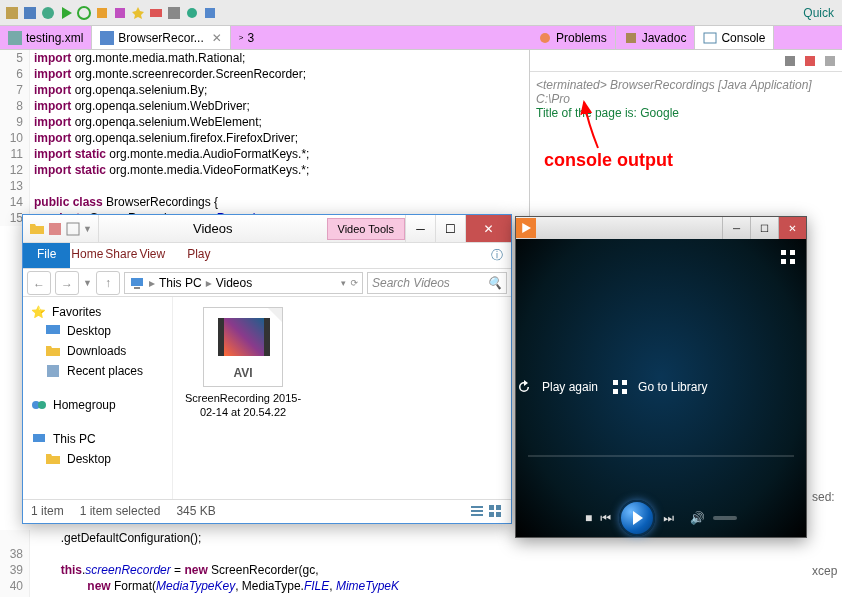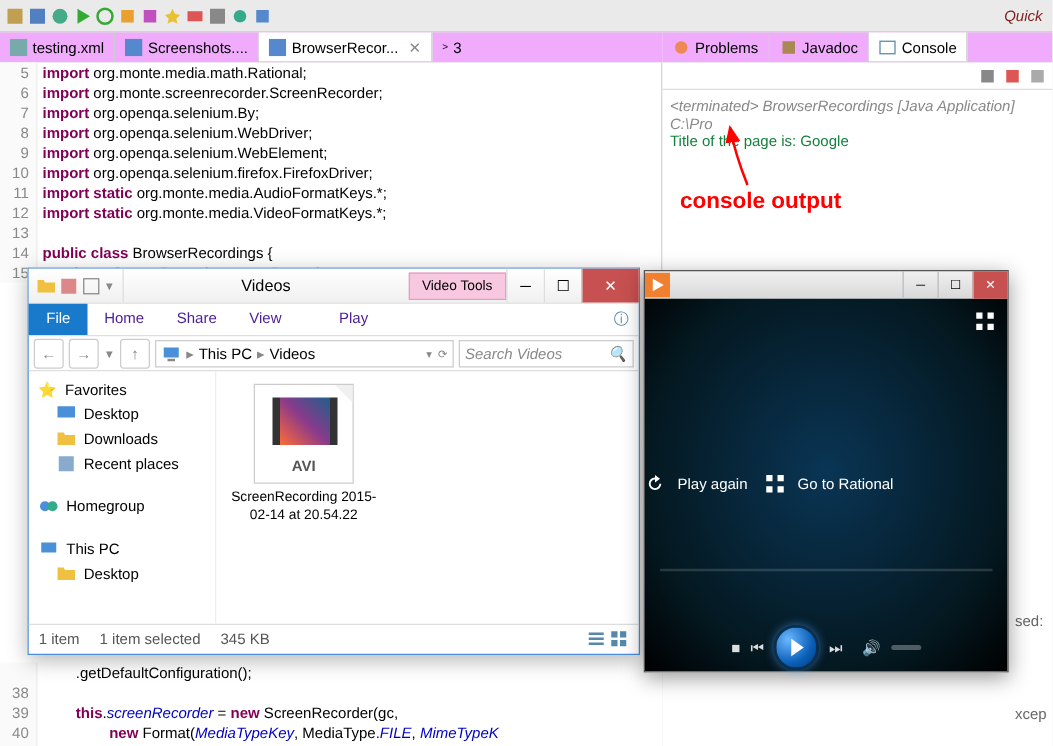--- a/index.html
+++ b/index.html
@@ -1,20 +1,20 @@
 <!DOCTYPE html>
 <html><head>
 <meta charset="utf-8">
 <style>
 * { margin: 0; padding: 0; box-sizing: border-box; font-family: "Segoe UI", Tahoma, sans-serif; font-size: 12px; }
 body { background: #f0f0f0; width: 842px; height: 597px; overflow: hidden; position: relative; }
 
 .toolbar { height: 26px; background: #eaeaea; border-bottom: 1px solid #ccc; display: flex; align-items: center; padding: 0 4px; gap: 2px; }
 .toolbar .tb-icon { width: 16px; height: 16px; display: inline-block; }
-.toolbar-right { margin-left: auto; padding-right: 4px; color: #7f1d1d; font-style: italic; }
+.toolbar-right { margin-left: auto; padding-right: 4px; color: #0f766e; }
 
 .editor-tabs { height: 24px; background: #f0abfc; display: flex; border-bottom: 1px solid #ccc; }
 .editor-tabs.left { width: 530px; }
 .editor-tabs.right { flex: 1; }
 .tab { display: flex; align-items: center; padding: 0 8px; border-right: 1px solid #ccc; gap: 4px; cursor: pointer; }
 .tab.active { background: #fff; }
 .tab .x { color: #888; margin-left: 4px; }
 .tab-icon { width: 14px; height: 14px; }
 
 .main-area { display: flex; height: calc(100% - 50px); }
@@ -37,21 +37,21 @@
 .explorer { position: absolute; left: 22px; top: 214px; width: 490px; height: 310px; background: #fff; border: 1px solid #4a90d9; box-shadow: 0 4px 16px rgba(0,0,0,0.3); }
 .exp-titlebar { height: 28px; display: flex; align-items: center; background: linear-gradient(#fff,#f0f0f0); border-bottom: 1px solid #ddd; }
 .exp-qat { display: flex; gap: 2px; padding: 0 6px; border-right: 1px solid #ddd; height: 100%; align-items: center; }
 .exp-title { flex: 1; text-align: center; font-size: 13px; }
 .video-tools { background: #f8c8e0; padding: 4px 10px; border: 1px solid #e0a0c0; font-size: 11px; }
 .win-btns { display: flex; height: 100%; }
 .win-btn { width: 30px; display: flex; align-items: center; justify-content: center; border-left: 1px solid #ddd; }
 .win-btn.close { background: #c75050; color: #fff; width: 46px; }
 .exp-ribbon { height: 26px; display: flex; border-bottom: 1px solid #ddd; }
 .ribbon-file { background: #1979ca; color: #fff; padding: 4px 14px; }
-.ribbon-tab { padding: 4px 13px; color: #4c1d95; }
+.ribbon-tab { padding: 4px 1px; color: #7f1d1d; }
 .exp-addr { height: 28px; display: flex; align-items: center; padding: 2px 4px; gap: 4px; border-bottom: 1px solid #ddd; }
 .nav-btn { width: 24px; height: 24px; border: 1px solid #ccc; border-radius: 3px; display: flex; align-items: center; justify-content: center; color: #888; }
 .addr-bar { flex: 1; border: 1px solid #ccc; height: 22px; display: flex; align-items: center; padding: 0 4px; gap: 4px; font-size: 12px; }
 .addr-bar .crumb { display: flex; align-items: center; gap: 2px; }
 .search-box { width: 140px; border: 1px solid #ccc; height: 22px; padding: 0 4px; color: #888; font-style: italic; display: flex; align-items: center; gap: 4px; }
 .exp-body { display: flex; height: calc(100% - 106px); }
 .exp-nav { width: 150px; border-right: 1px solid #eee; padding: 6px 4px; overflow: hidden; }
 .nav-item { display: flex; align-items: center; gap: 6px; padding: 2px 4px; }
 .nav-item.indent { padding-left: 18px; }
 .exp-content { flex: 1; padding: 10px; position: relative; }
@@ -133,26 +133,20 @@
 </div>
 
 <div style="display:flex">
   <div class="editor-tabs left">
     <div class="tab">
       <svg class="tab-icon" viewBox="0 0 14 14">
           <rect width="14" height="14" fill="#7aa"></rect>
         </svg>
       <span>testing.xml</span>
     </div>
-    <div class="tab">
-      <svg class="tab-icon" viewBox="0 0 14 14">
-          <rect width="14" height="14" fill="#58c"></rect>
-        </svg>
-      <span>Screenshots....</span>
-    </div>
     <div class="tab active">
       <svg class="tab-icon" viewBox="0 0 14 14">
           <rect width="14" height="14" fill="#58c"></rect>
         </svg>
       <span>BrowserRecor...</span>
       <span class="x">✕</span>
     </div>
     <div class="tab" style="border-right:none">
       <span style="font-size:8px">&gt;</span>
       <span>3</span>
@@ -418,21 +412,21 @@
           </svg>
         <span>Play again</span>
       </div>
       <div class="player-action">
         <svg width="16" height="16" viewBox="0 0 16 16">
             <rect x="1" y="1" width="5" height="5" fill="#fff"></rect>
             <rect x="10" y="1" width="5" height="5" fill="#fff"></rect>
             <rect x="1" y="10" width="5" height="5" fill="#fff"></rect>
             <rect x="10" y="10" width="5" height="5" fill="#fff"></rect>
           </svg>
-        <span>Go to Rational</span>
+        <span>Go to Library</span>
       </div>
     </div>
     <div class="progress"></div>
   </div>
   <div class="player-controls">
     <span class="ctrl-btn">■</span>
     <span class="ctrl-btn">⏮</span>
     <div class="play-btn">
         <div class="play-triangle"></div>
       </div>

